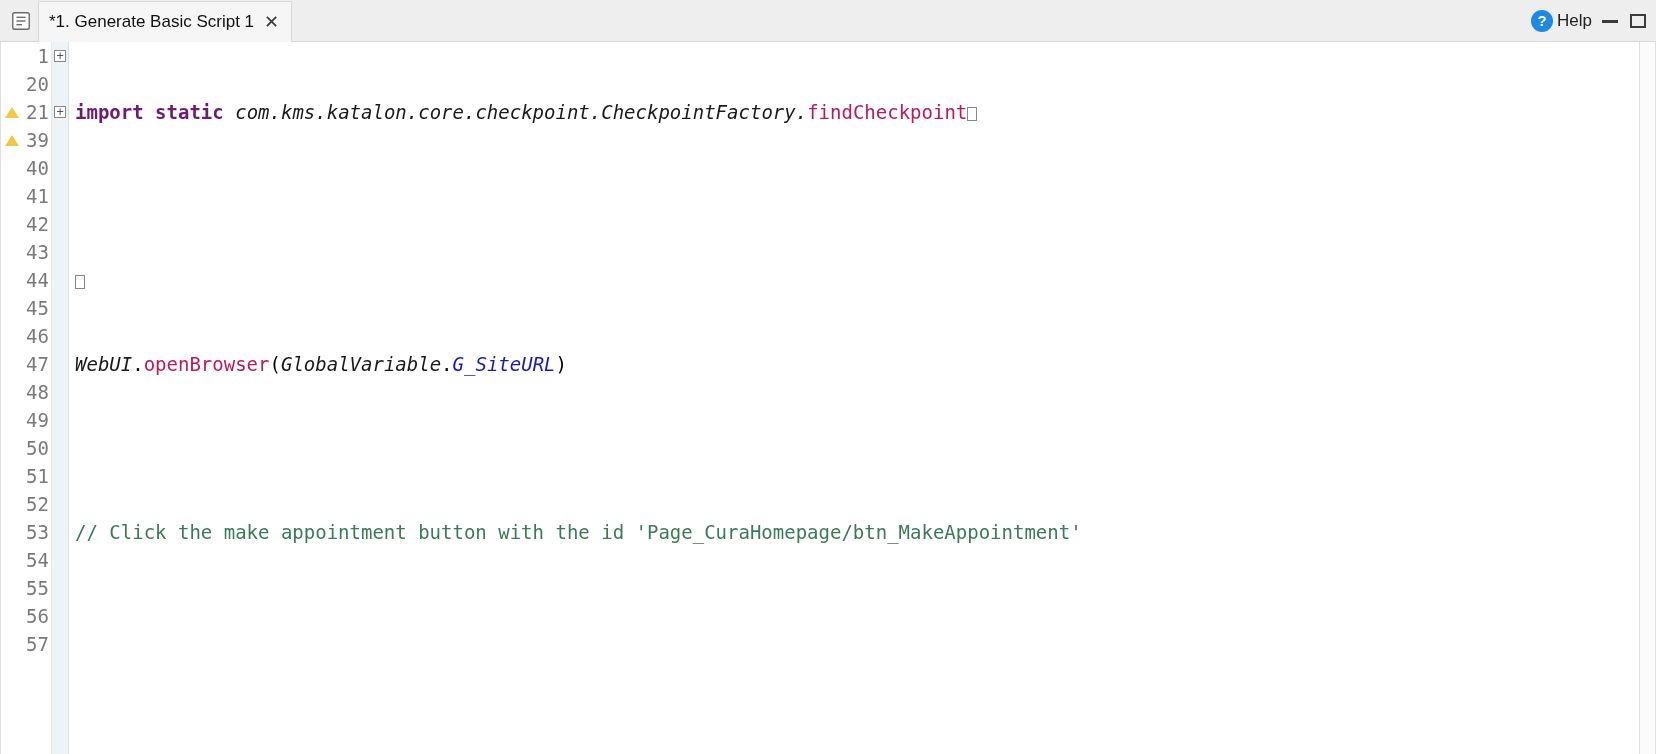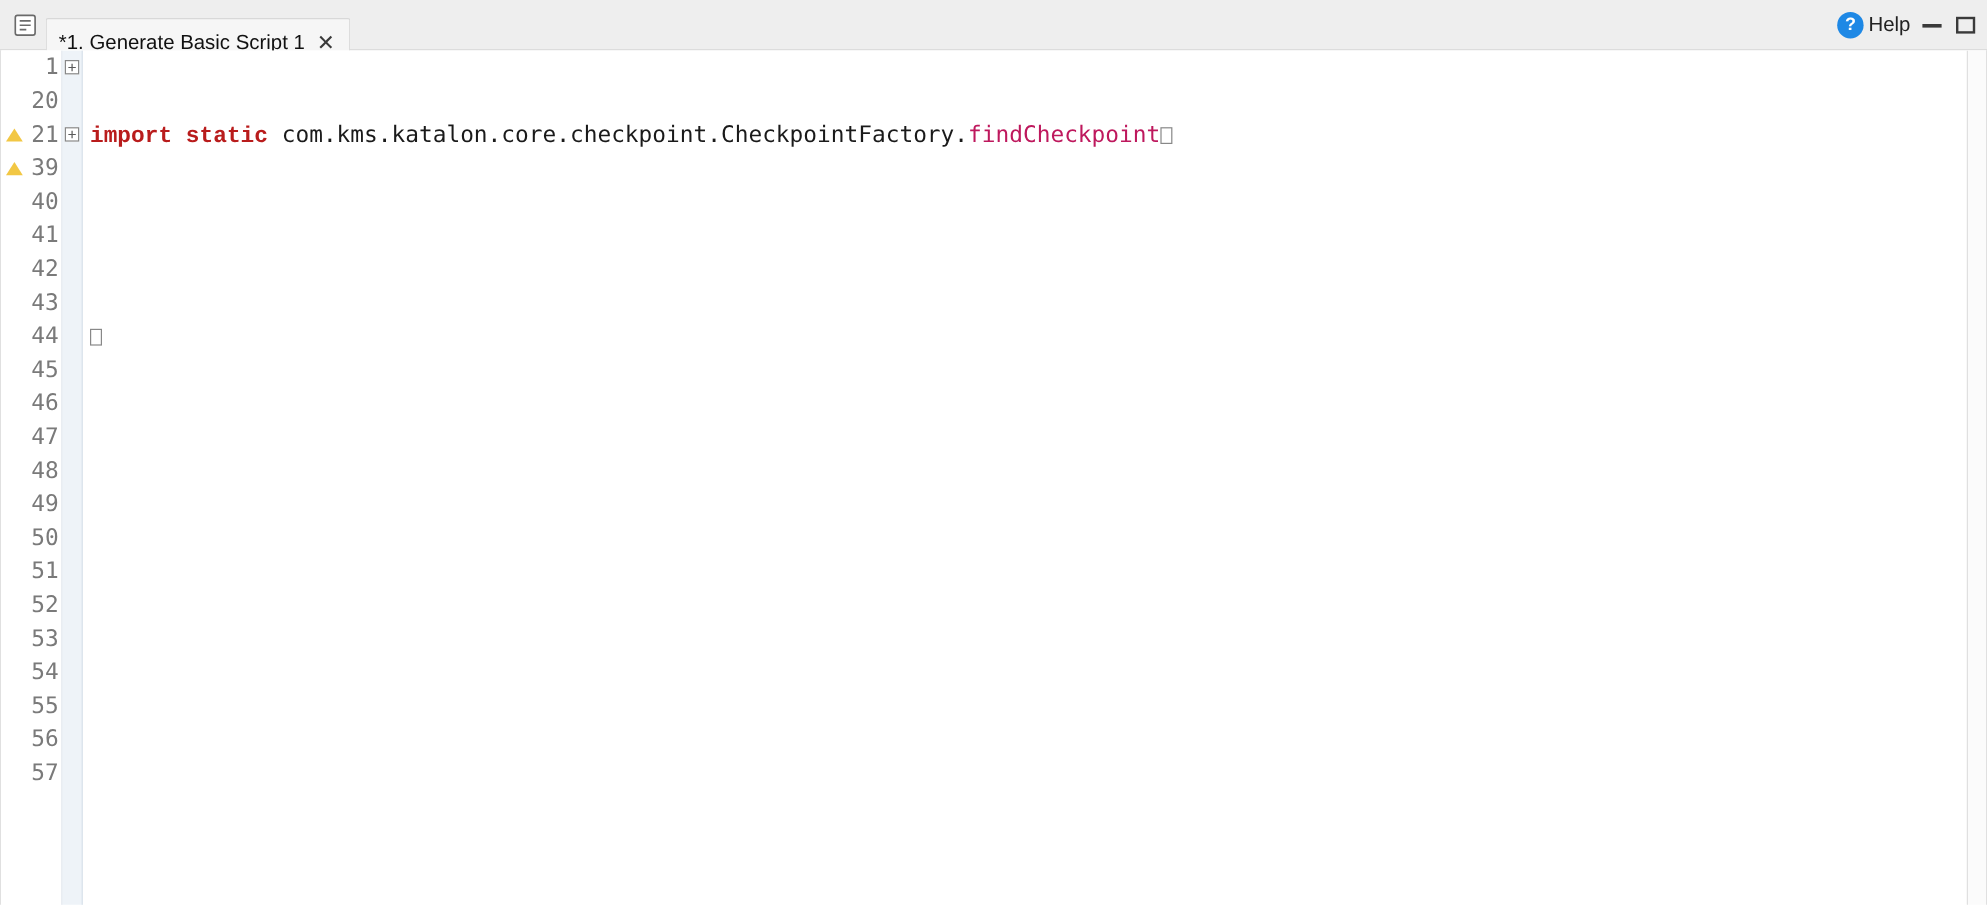--- a/index.html
+++ b/index.html
@@ -25,21 +25,21 @@
   .tab {
     display: flex;
     align-items: center;
     background: #f6f6f6;
     border-top: 1px solid #d8d8d8;
     border-left: 1px solid #d8d8d8;
     border-right: 1px solid #d8d8d8;
     padding: 16px 10px;
     gap: 8px;
     position: relative;
-    top: 15px;
+    top: 1px;
     height: 41px;
     border-top-left-radius: 2px;
     border-top-right-radius: 2px;
   }
   .tab-label {
     font-size: 17px;
     color: #111;
   }
   .tab-close {
     font-size: 18px;
@@ -161,22 +161,22 @@
   }
   .code-col .line {
     height: 28px;
   }
   .overview-ruler {
     width: 16px;
     border-left: 1px solid #e0e0e0;
     background: #fbfbfb;
   }
 
-  .kw { color: #b91c1c; font-weight: bold; font-family: Liberation Mono, monospace; }
-  .pkg { color: #1a1a1a; }
+  .kw { color: #701a75; font-weight: bold; }
+  .pkg { color: #1a1a1a; font-style: italic; }
   .method { color: #be185d; }
   .static-field { color: #1619c0; font-style: italic; }
   .cmt { color: #3b7a57; }
   .cmt-doc { color: #448dd1; }
   .str { color: #1619c0; }
   .box { display: inline-block; border: 1px solid #888; width: 10px; height: 14px; vertical-align: -2px; }
 </style>
 </head>
 <body>
 
@@ -289,21 +289,23 @@
           <div class="fc"></div>
           <div class="fc"></div>
           <div class="fc"></div>
           <div class="fc"></div>
         </div>
     </div>
     <div class="code-col">
       <div class="line"><span class="kw">import</span> <span class="kw">static</span> <span class="pkg">com.kms.katalon.core.checkpoint.CheckpointFactory.</span><span class="method">findCheckpoint</span><span class="box"></span></div>
       <div class="line"></div>
       <div class="line"><span class="box"></span></div>
+      <div class="line"><span class="pkg">WebUI</span><span>.</span><span class="method">openBrowser</span><span>(</span><span class="pkg">GlobalVariable</span><span>.</span><span class="static-field">G_SiteURL</span><span>)</span></div>
       <div class="line"></div>
+      <div class="line"><span class="cmt">// Click the make appointment button with the id 'Page_CuraHomepage/btn_MakeAppointment'</span></div>
       <div class="line"></div>
       
       
       
       
       
       
       
       
       

